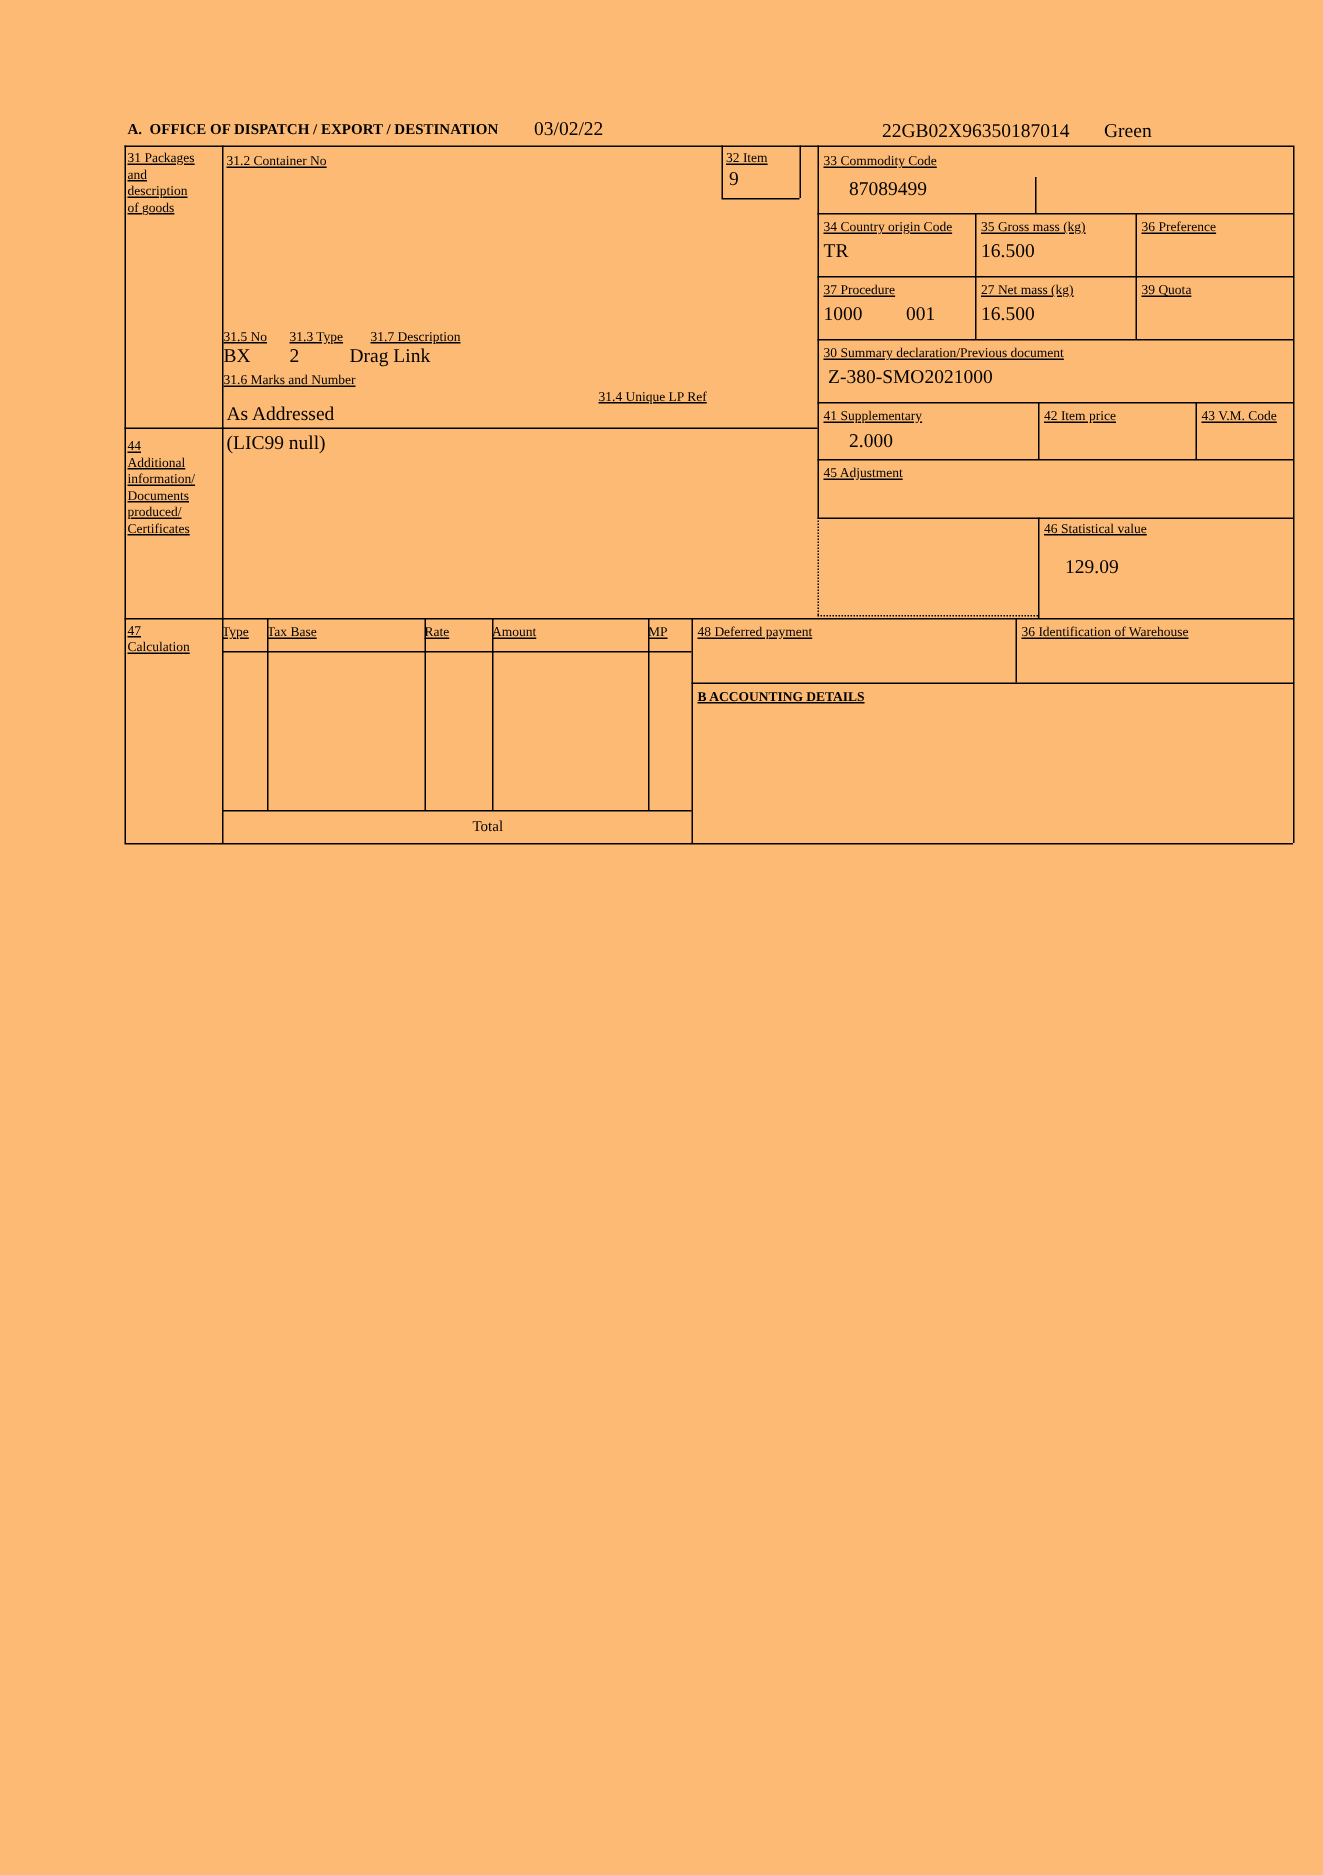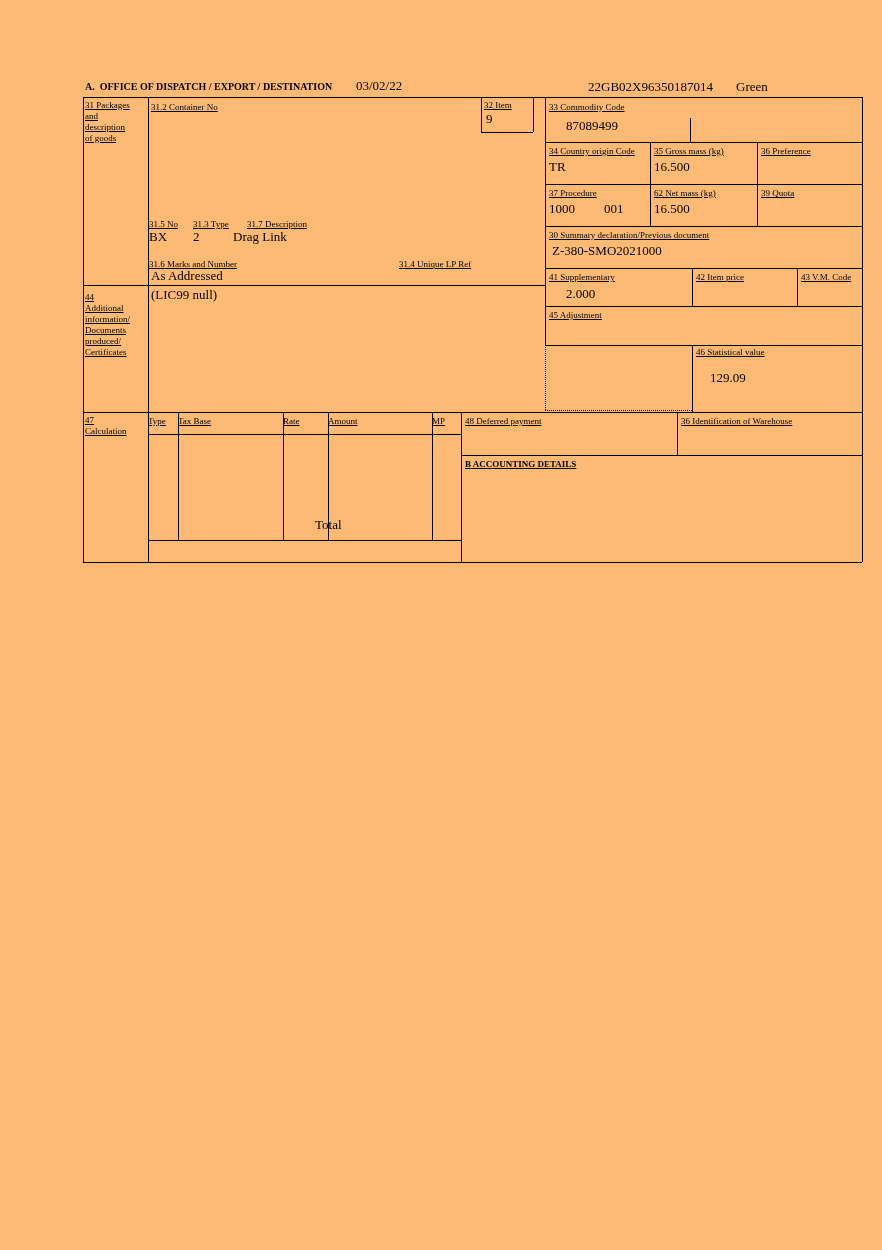--- a/index.html
+++ b/index.html
@@ -83,37 +83,37 @@
   <div class="t lbl" style="left:484px;top:100px">32 Item</div>
   <div class="t val" style="left:486px;top:112px">9</div>
 
   <div class="t lbl" style="left:149px;top:219px">31.5 No</div>
   <div class="t lbl" style="left:193px;top:219px">31.3 Type</div>
   <div class="t lbl" style="left:247px;top:219px">31.7 Description</div>
   <div class="t val" style="left:149px;top:230px">BX</div>
   <div class="t val" style="left:193px;top:230px">2</div>
   <div class="t val" style="left:233px;top:230px">Drag Link</div>
 
-  <div class="t lbl" style="left:149px;top:259px">31.6 Marks and Number</div>
+  <div class="t lbl" style="left:149px;top:248px">31.6 Marks and Number</div>
   <div class="t lbl" style="left:399px;top:259px">31.4 Unique LP Ref</div>
   <div class="t val" style="left:151px;top:269px">As Addressed</div>
 
   <div class="t lbl" style="left:549px;top:102px">33 Commodity Code</div>
   <div class="t val" style="left:566px;top:119px">87089499</div>
 
   <div class="t lbl" style="left:549px;top:146px">34 Country origin Code</div>
   <div class="t val" style="left:549px;top:160px">TR</div>
   <div class="t lbl" style="left:654px;top:146px">35 Gross mass (kg)</div>
   <div class="t val" style="left:654px;top:160px">16.500</div>
   <div class="t lbl" style="left:761px;top:146px">36 Preference</div>
 
   <div class="t lbl" style="left:549px;top:188px">37 Procedure</div>
   <div class="t val" style="left:549px;top:202px">1000</div>
   <div class="t val" style="left:604px;top:202px">001</div>
-  <div class="t lbl" style="left:654px;top:188px">62 Net mass (kg)</div>
+  <div class="t lbl" style="left:654px;top:188px">27 Net mass (kg)</div>
   <div class="t val" style="left:654px;top:202px">16.500</div>
   <div class="t lbl" style="left:761px;top:188px">39 Quota</div>
 
   <div class="t lbl" style="left:549px;top:230px">30 Summary declaration/Previous document</div>
   <div class="t val" style="left:552px;top:244px">Z-380-SMO2021000</div>
 
   <div class="t lbl" style="left:549px;top:272px">41 Supplementary</div>
   <div class="t val" style="left:566px;top:287px">2.000</div>
   <div class="t lbl" style="left:696px;top:272px">42 Item price</div>
   <div class="t lbl" style="left:801px;top:272px">43 V.M. Code</div>
@@ -123,19 +123,19 @@
   <div class="t lbl" style="left:549px;top:310px">45 Adjustment</div>
 
   <div class="t lbl" style="left:696px;top:347px">46 Statistical value</div>
   <div class="t val" style="left:710px;top:371px">129.09</div>
 
   <div class="t lbl ctr" style="left:148px;top:416px;width:30px">Type</div>
   <div class="t lbl ctr" style="left:178px;top:416px;width:105px">Tax Base</div>
   <div class="t lbl ctr" style="left:283px;top:416px;width:45px">Rate</div>
   <div class="t lbl ctr" style="left:328px;top:416px;width:104px">Amount</div>
   <div class="t lbl ctr" style="left:432px;top:416px;width:29px">MP</div>
-  <div class="t" style="left:315px;top:517px;font-size:13px">Total</div>
+  <div class="t" style="left:315px;top:546px;font-size:10px">Total</div>
 
   <div class="t lbl" style="left:465px;top:416px">48 Deferred payment</div>
   <div class="t lbl" style="left:681px;top:416px">36 Identification of Warehouse</div>
   <div class="t lbl bold" style="left:465px;top:459px">B ACCOUNTING DETAILS</div>
 
 </div>
 
 </body></html>

